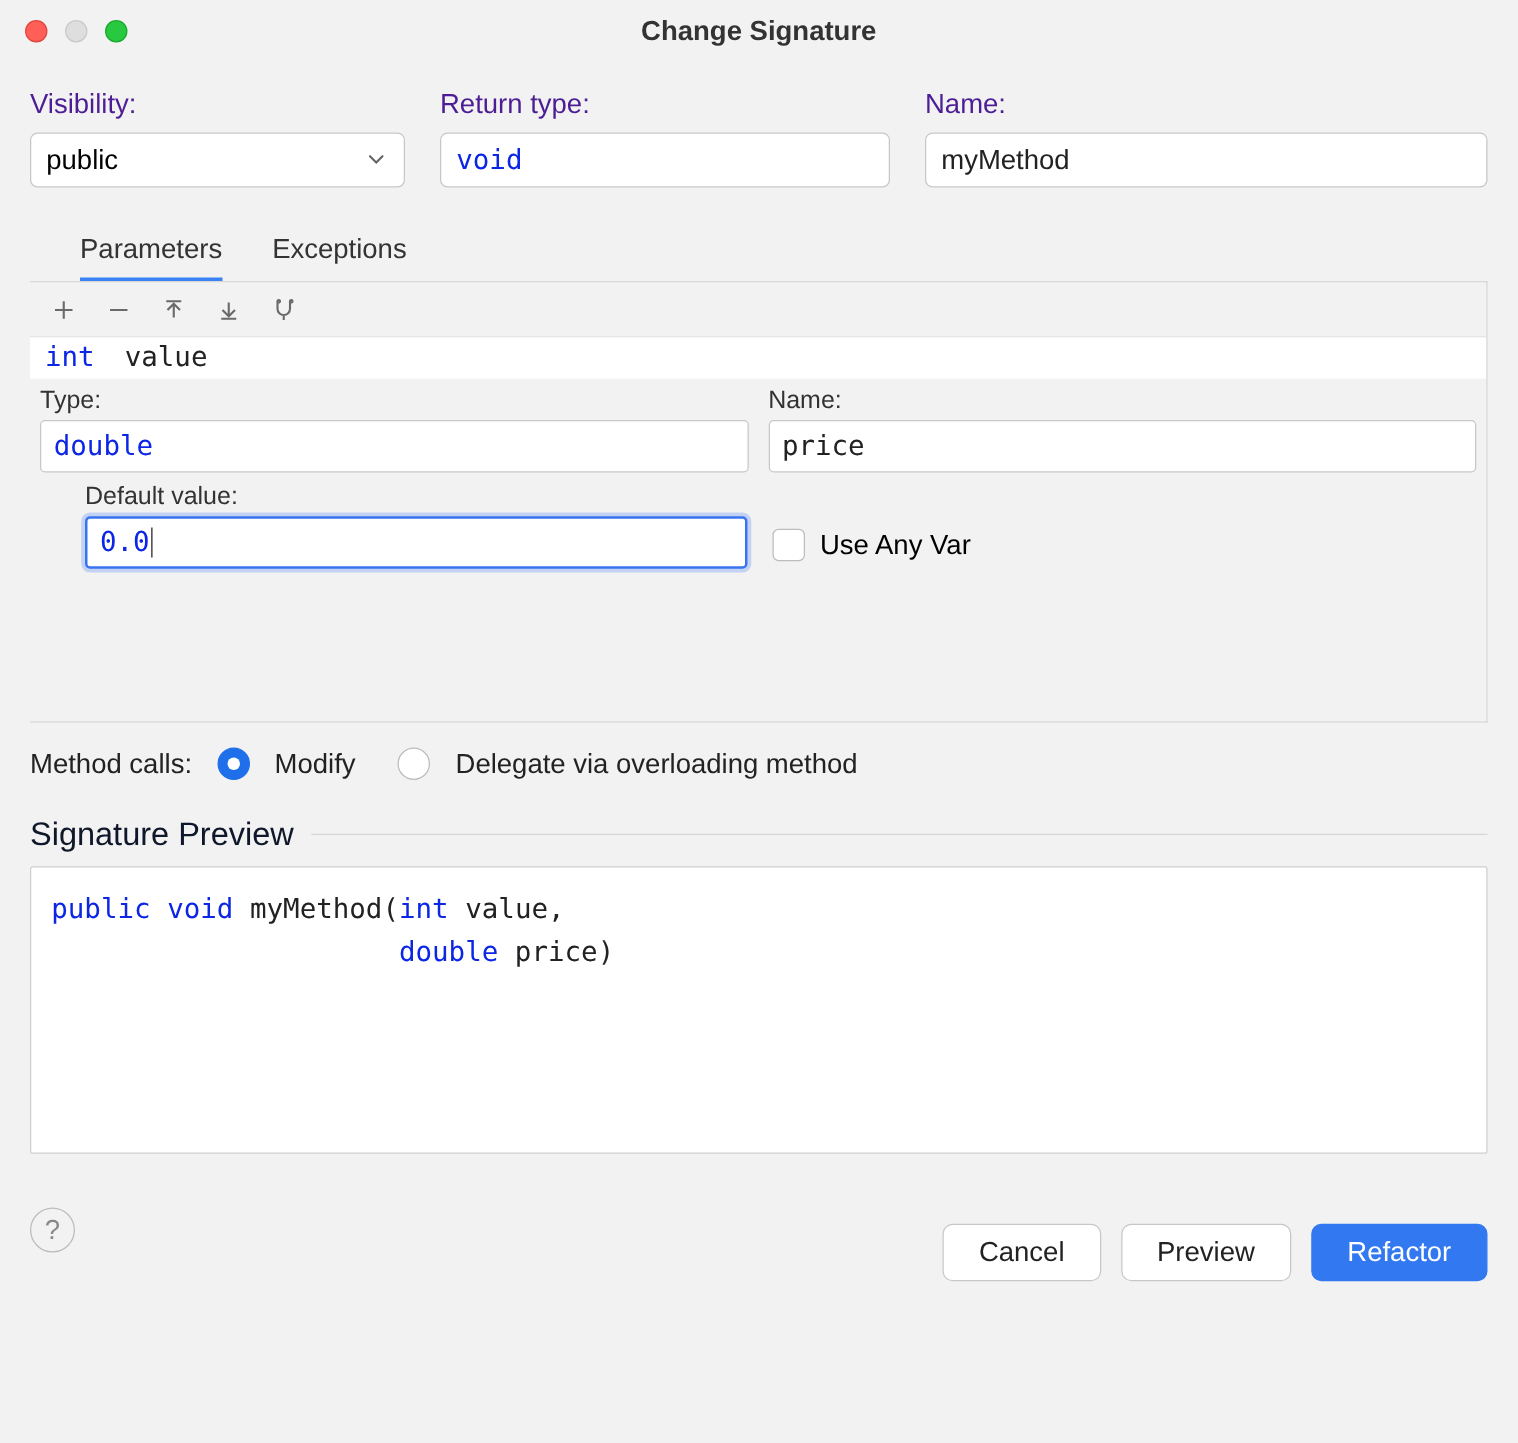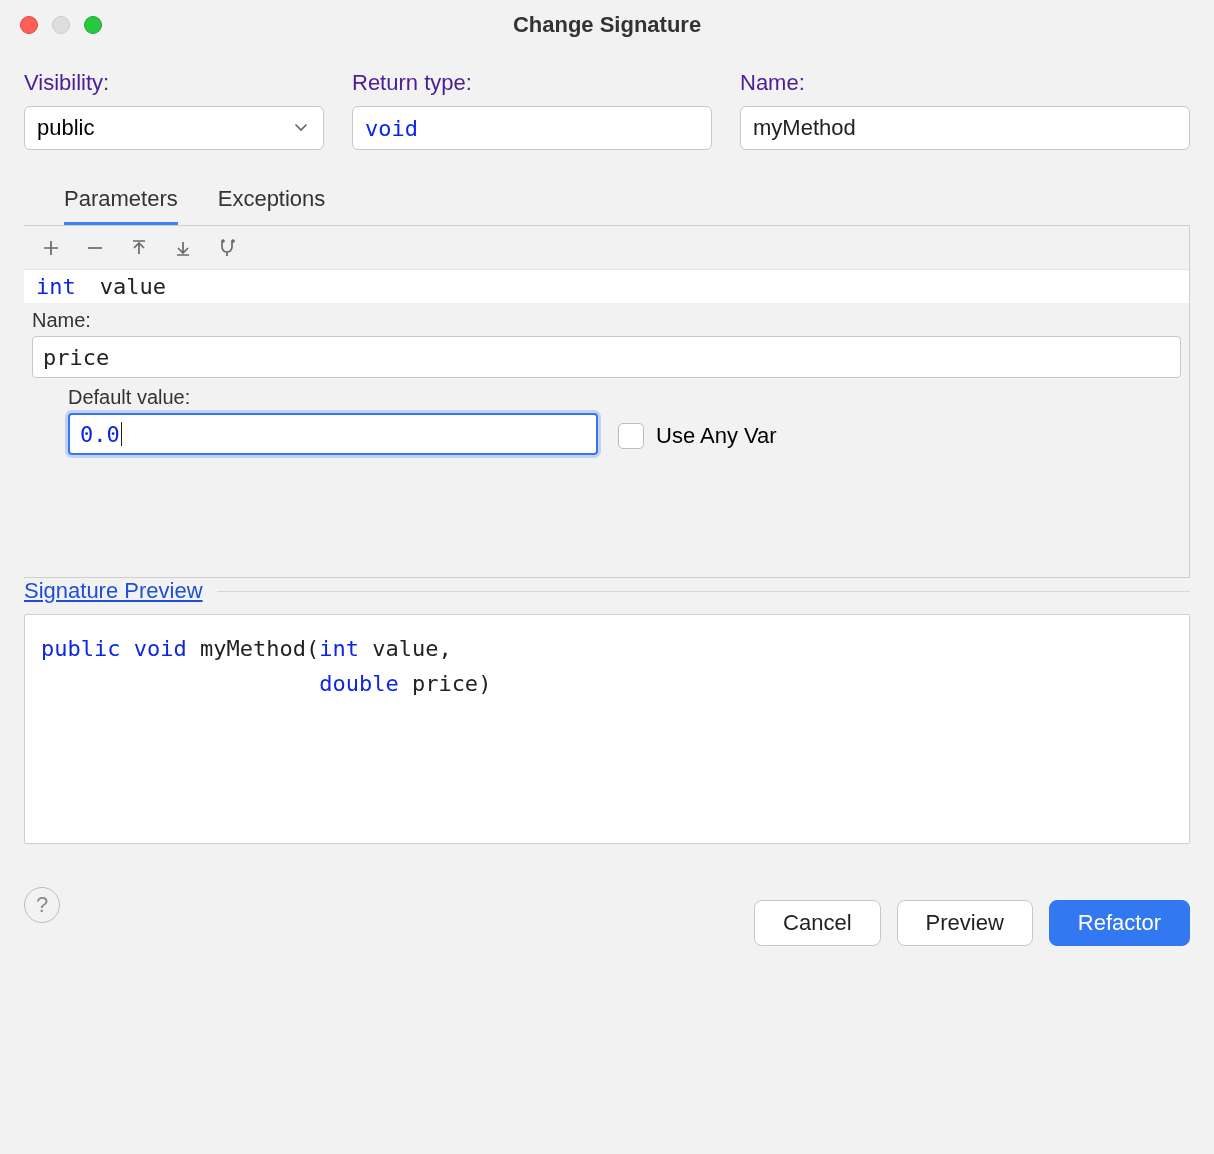--- a/index.html
+++ b/index.html
@@ -181,21 +181,21 @@
       border: 1.5px solid #bcbcbc; background: #fff;
       display: inline-flex; align-items: center; justify-content: center;
     }
     .radio.selected { border-color: #1f6feb; background: #1f6feb; }
     .radio.selected::after { content: ""; width: 10px; height: 10px; background: #fff; border-radius: 50%; }
     .rlabel { margin-right: 14px; }
     .sigprev-head {
       display: flex; align-items: center; gap: 14px; margin-bottom: 10px;
     }
     .sigprev-head .line { flex: 1; height: 1px; background: #d7d7d7; }
-    .sigprev-head .text { font-size: 22px; color: #1d4ed8; text-decoration: underline; }
+    .sigprev-head .text { font-size: 26px; color: #0f172a; }
     .sigprev-box {
       border: 1px solid #cfcfcf;
       background: #fff;
       border-radius: 2px;
       height: 230px;
       padding: 16px;
       font-family: "SF Mono", Menlo, Consolas, monospace;
       font-size: 22px;
       line-height: 1.6;
       color: #222;
@@ -297,20 +297,26 @@
             </svg>
         </div>
       </div>
 
       <div class="param-row">
         <span class="type">int</span><span class="pname">value</span>
       </div>
 
       <div class="param-detail">
         <div class="detail-grid">
+          <div class="detail-col">
+            <div class="dlabel">Type:</div>
+            <div class="dinput code">
+              <span>double</span>
+            </div>
+          </div>
           <div class="detail-col">
             <div class="dlabel">Name:</div>
             <div class="dinput name">
               <span>price</span>
             </div>
           </div>
         </div>
 
         <div class="default-row">
           <div class="default-col">
@@ -322,20 +328,27 @@
           </div>
           <div class="chkwrap">
             <div class="chkbox"></div>
             <div class="chklabel">Use Any Var</div>
           </div>
         </div>
         <div class="padding-block"></div>
       </div>
     </div>
 
+    <div class="method-calls">
+      <span>Method calls:</span>
+      <span class="radio selected"></span>
+      <span class="rlabel">Modify</span>
+      <span class="radio"></span>
+      <span class="rlabel">Delegate via overloading method</span>
+    </div>
 
     <div class="sigprev-head">
       <span class="text">Signature Preview</span>
       <span class="line"></span>
     </div>
     <div class="sigprev-box"><span class="kw">public</span> <span class="ty">void</span> <span>myMethod</span>(<span class="ty">int</span> <span>value</span>,
                      <span class="ty">double</span> <span>price</span>)</div>
 
     <div class="footer">
       <div class="help">?</div>

